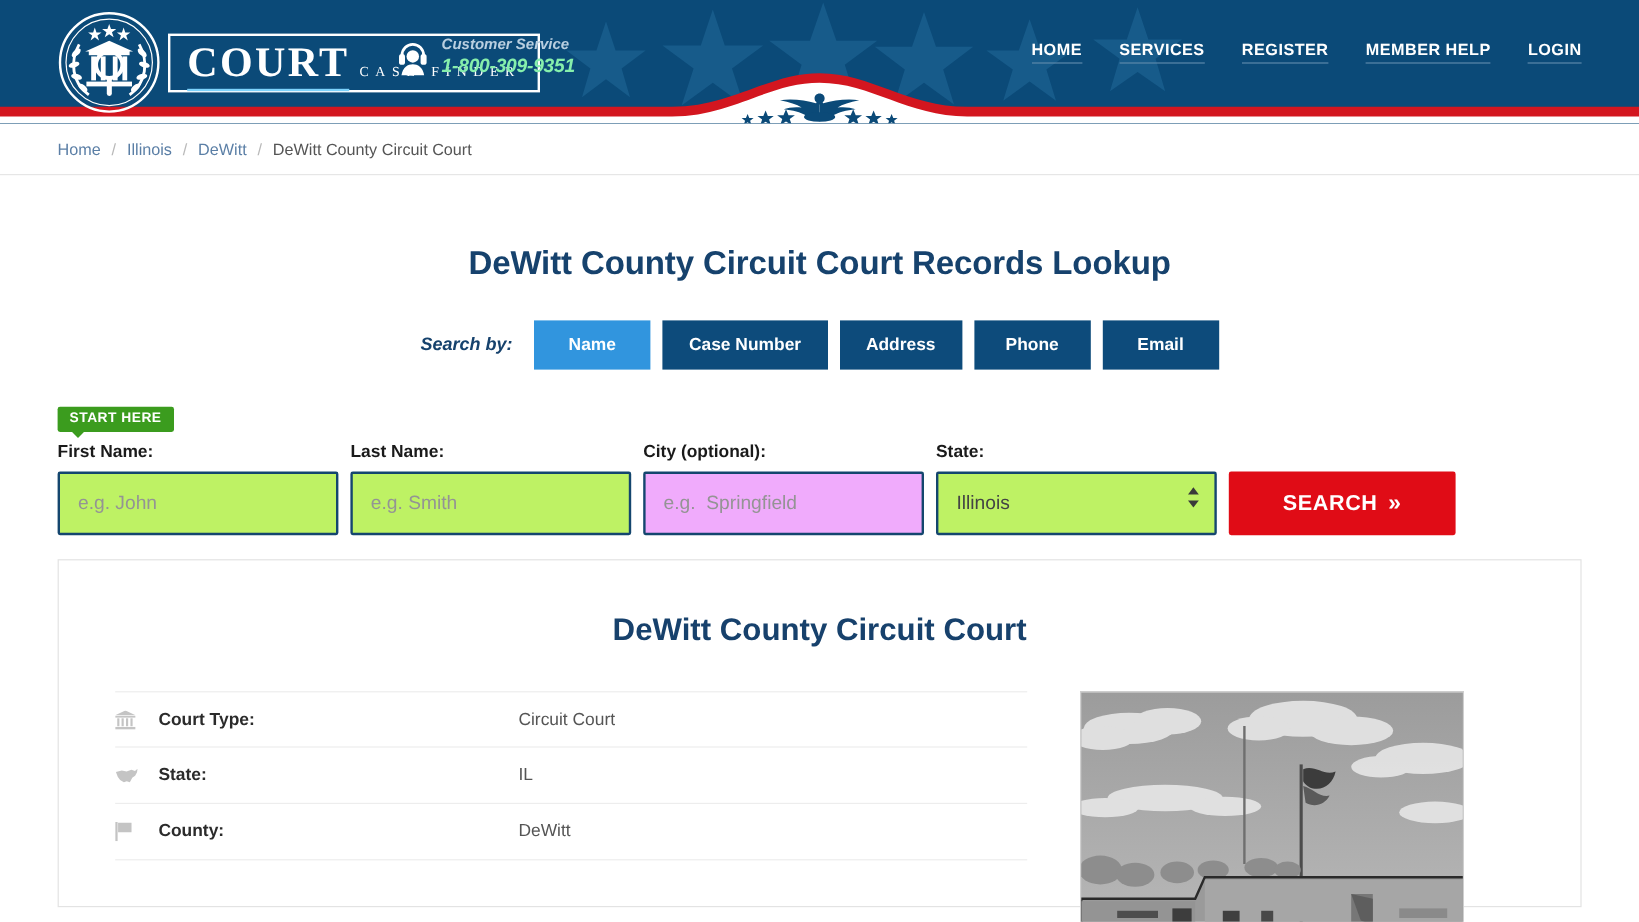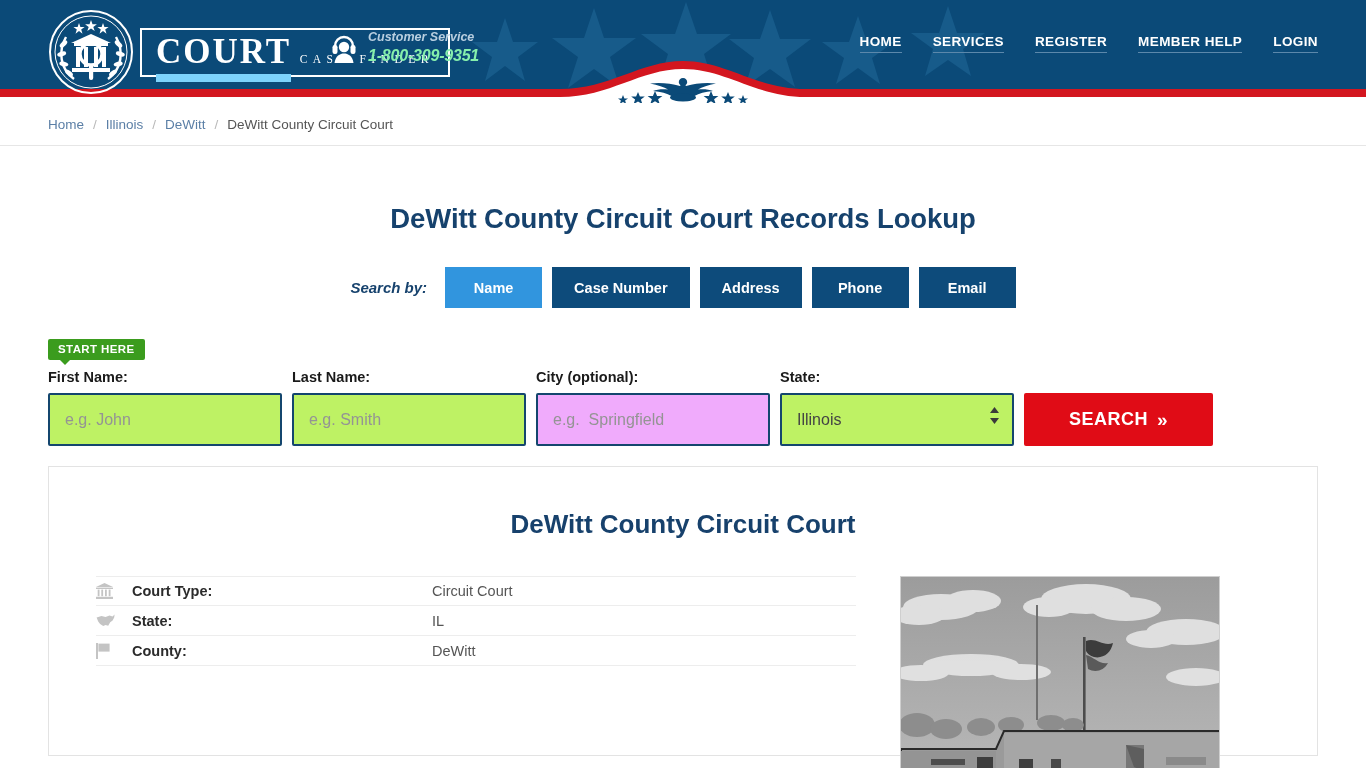--- a/index.html
+++ b/index.html
@@ -54,21 +54,21 @@
     padding: 4px 14px 6px 14px;
     text-align: center;
   }
   .logo-main {
     color: #fff;
     font-family: "Liberation Serif", serif;
     font-size: 35px;
     font-weight: 700;
     letter-spacing: 2px;
     line-height: 1;
-    border-bottom: 8px solid #7dd3fc;
+    border-bottom: 2px solid #7dd3fc;
     padding-bottom: 3px;
   }
   .logo-sub {
     color: #fff;
     font-family: "Liberation Serif", serif;
     font-size: 11.5px;
     letter-spacing: 5.5px;
     margin-top: 4px;
     padding-left: 4px;
   }
@@ -310,21 +310,21 @@
   }
   .card-body {
     display: flex;
     margin-top: 36px;
     gap: 44px;
   }
   .infotable { width: 760px; flex: 0 0 760px; }
   .inforow {
     display: flex;
     align-items: center;
-    height: 30px;
+    height: 47px;
     border-bottom: 1px solid #ededed;
   }
   .inforow:first-child { border-top: 1px solid #ededed; }
   .info-icon {
     width: 36px;
     flex: 0 0 36px;
     color: #c4c4c4;
     display: flex;
     align-items: center;
   }

